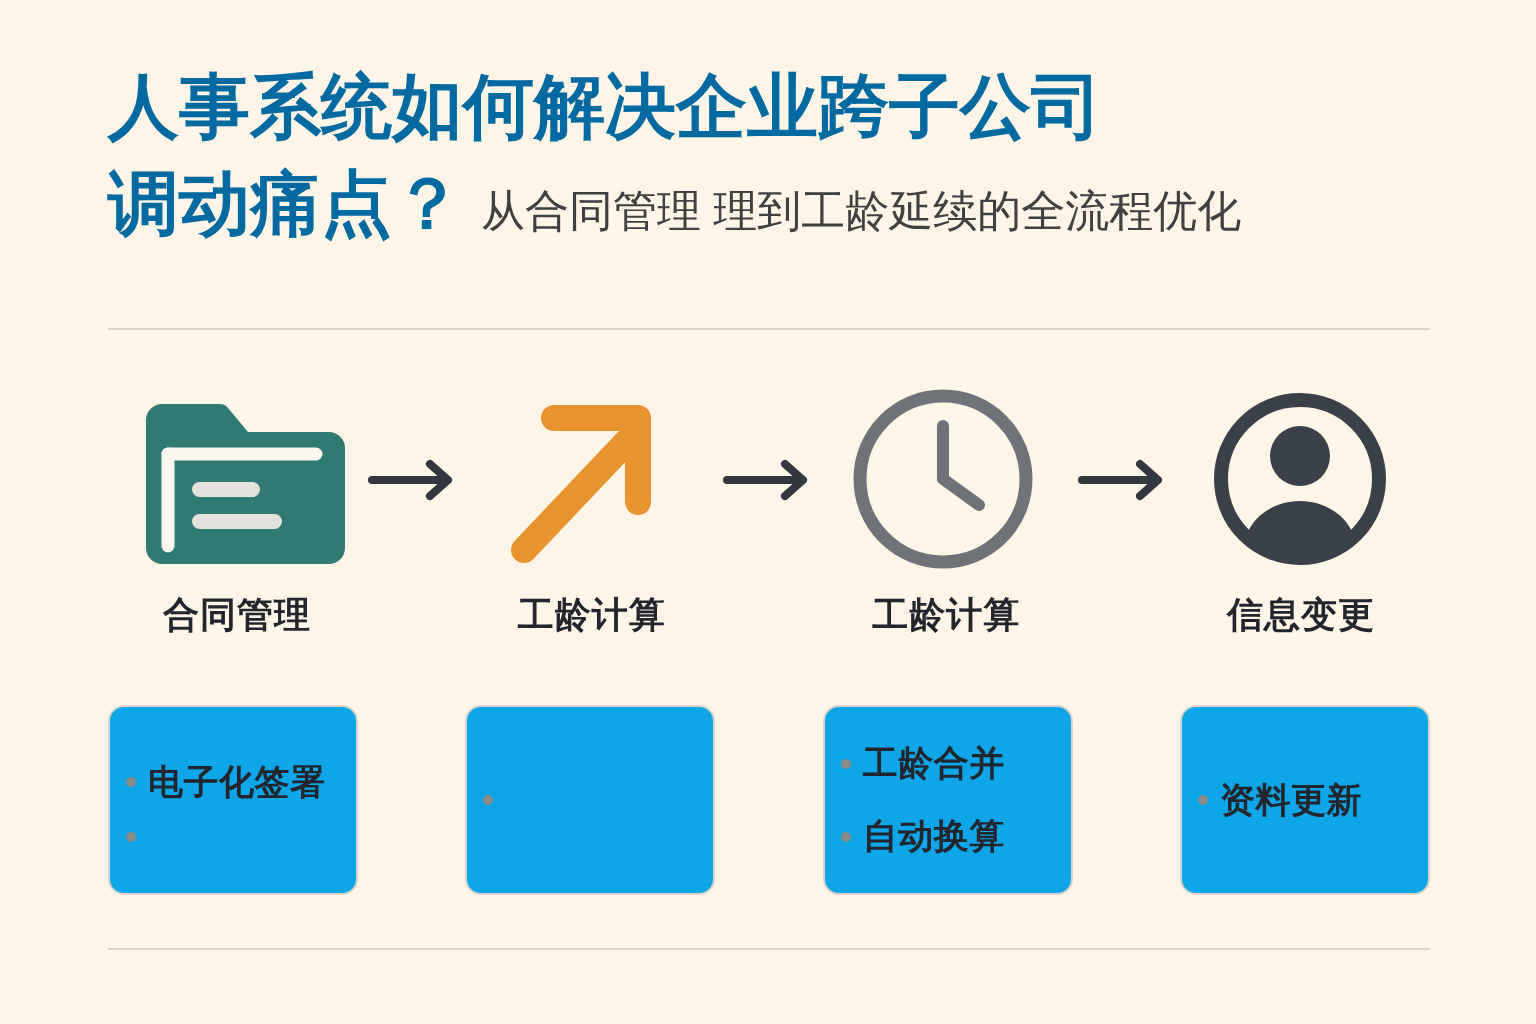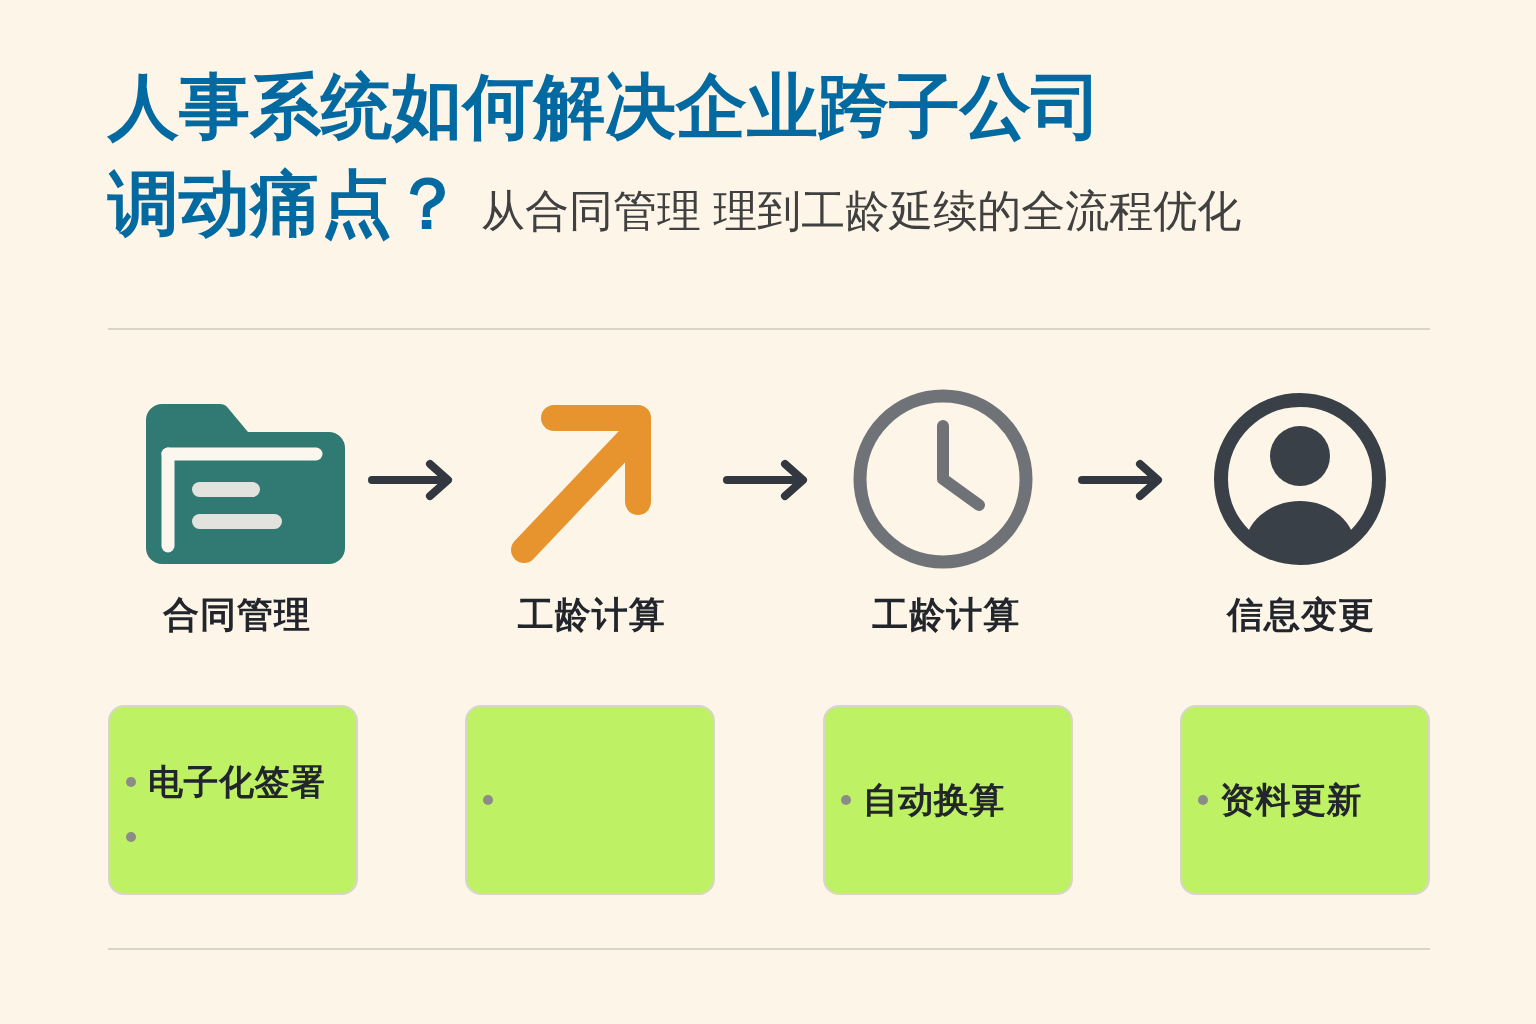--- a/index.html
+++ b/index.html
@@ -108,21 +108,21 @@
     width: 1322px;
     display: flex;
     justify-content: space-between;
   }
   .card {
     width: 250px;
     box-sizing: border-box;
     min-height: 190px;
     border: 2px solid #d9d5cc;
     border-radius: 16px;
-    background: #bef264;
+    background: #0ea5e9;
     padding: 26px 14px 26px 16px;
     display: flex;
     flex-direction: column;
     justify-content: center;
     gap: 26px;
   }
   .bullet-row {
     display: flex;
     align-items: center;
     gap: 12px;
@@ -249,20 +249,24 @@
 
     <div class="card">
       <div class="bullet-row">
         <span class="dot"></span>
       </div>
     </div>
 
     <div class="card">
       <div class="bullet-row">
         <span class="dot"></span>
+        <span class="bullet-text">工龄合并</span>
+      </div>
+      <div class="bullet-row">
+        <span class="dot"></span>
         <span class="bullet-text">自动换算</span>
       </div>
     </div>
 
     <div class="card">
       <div class="bullet-row">
         <span class="dot"></span>
         <span class="bullet-text">资料更新</span>
       </div>
     </div>

